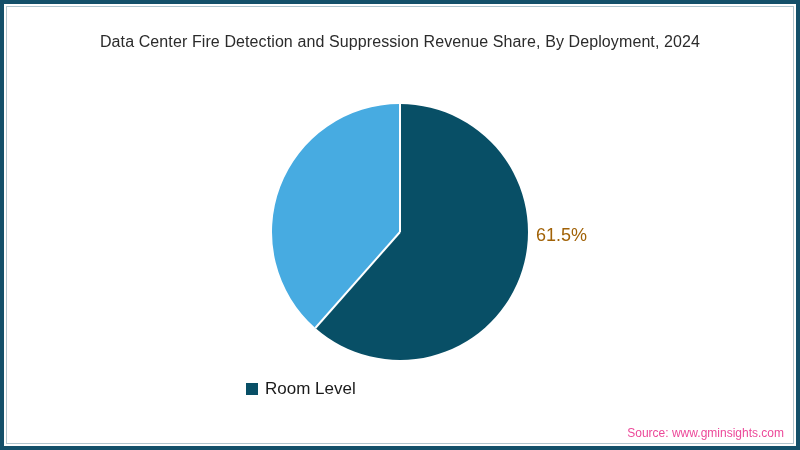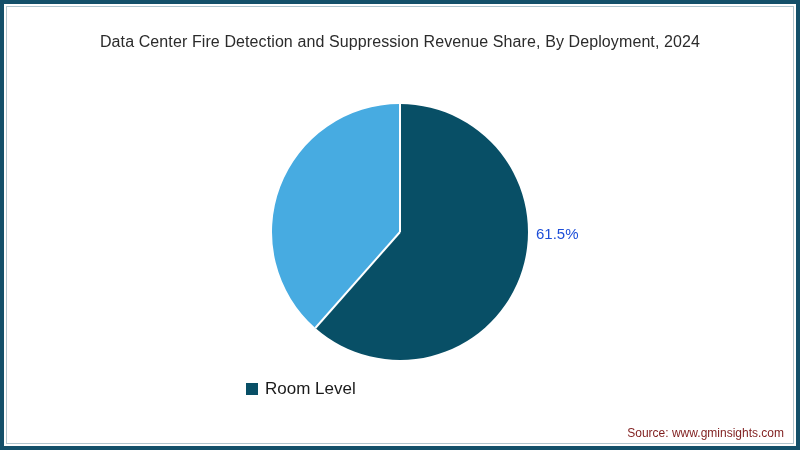--- a/index.html
+++ b/index.html
@@ -37,22 +37,22 @@
     position: absolute;
     left: 267px;
     top: 99px;
     width: 258px;
     height: 258px;
   }
   .pct-label {
     position: absolute;
     left: 532px;
     top: 221px;
-    font-size: 15px;
-    color: #1d4ed8;
+    font-size: 18px;
+    color: #a16207;
   }
   .legend {
     position: absolute;
     left: 209px;
     top: 375px;
     width: 397px;
     display: flex;
     justify-content: space-between;
     align-items: center;
   }
@@ -70,21 +70,21 @@
   }
   .legend-label {
     font-size: 17px;
     color: #1A1A1A;
   }
   .source-text {
     position: absolute;
     right: 12px;
     bottom: 6px;
     font-size: 12px;
-    color: #7f1d1d;
+    color: #ec4899;
   }
 </style>
 </head>
 <body>
 
 <div id="canvas">
   <div class="inner-line"></div>
 
   <div class="chart-title">Data Center Fire Detection and Suppression Revenue Share, By Deployment, 2024</div>
 

